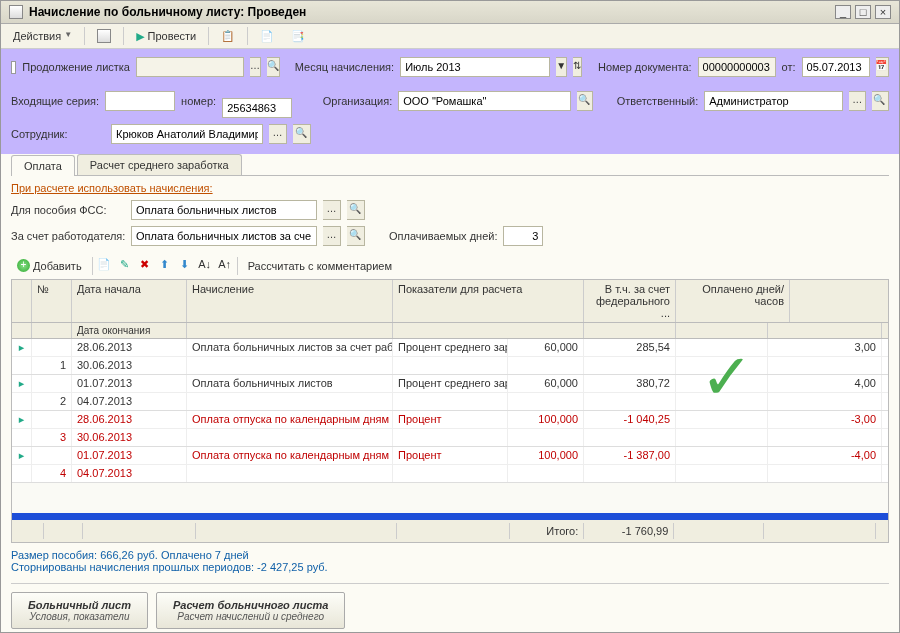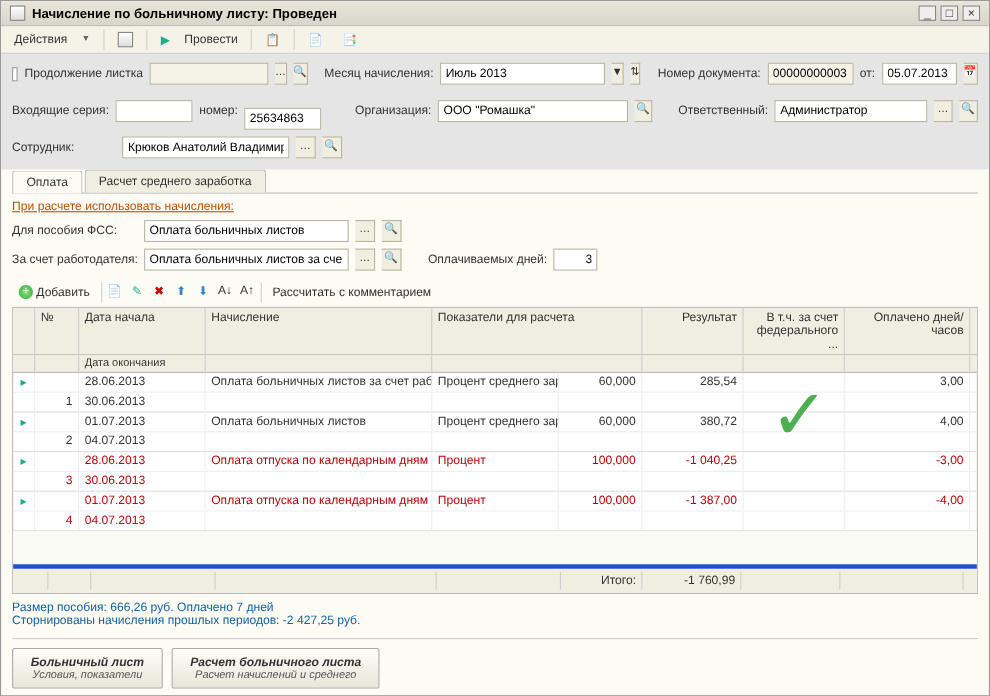--- a/index.html
+++ b/index.html
@@ -3,24 +3,24 @@
 <meta charset="utf-8">
 <style>
 * { box-sizing: border-box; margin: 0; padding: 0; }
 body { font-family: Tahoma, Arial, sans-serif; font-size: 11px; background: #f0efe8; color: #333; }
 .window { width: 900px; height: 633px; background: #fcfbf4; border: 1px solid #999; display: flex; flex-direction: column; }
 .titlebar { background: linear-gradient(#e8e6d8,#d8d6c8); padding: 4px 8px; display: flex; align-items: center; justify-content: space-between; border-bottom: 1px solid #aaa; }
 .titlebar-text { font-weight: bold; color: #000; font-size: 12px; }
 .titlebar-icons { display: flex; gap: 4px; }
 .titlebar-icons div { width: 16px; height: 14px; border: 1px solid #888; background: #eee; text-align: center; line-height: 12px; cursor: pointer; }
 .toolbar { background: #f5f3e8; padding: 3px 6px; display: flex; align-items: center; gap: 6px; border-bottom: 1px solid #ccc; }
-.toolbar-btn { padding: 2px 6px; cursor: pointer; display: flex; gap: 13px; }
+.toolbar-btn { padding: 2px 6px; cursor: pointer; display: flex; gap: 3px; }
 .dropdown-arrow { font-size: 8px; color: #666; }
 .sep { width: 1px; height: 18px; background: #ccc; }
-.form-area { padding: 8px 10px 4px 10px; background: #e5e5e5; }
+.form-area { padding: 8px 10px 4px 10px; background: #c4b5fd; }
 .form-row { display: flex; align-items: center; gap: 6px; margin-bottom: 6px; }
 .label { color: #333; white-space: nowrap; }
 .input { border: 1px solid #b8b6a0; background: #fff; padding: 2px 4px; height: 20px; font-size: 11px; }
 .input-btn { width: 18px; height: 20px; border: 1px solid #b8b6a0; border-left: none; background: #f0eee0; text-align: center; line-height: 16px; cursor: pointer; font-size: 10px; }
 .checkbox { width: 13px; height: 13px; border: 1px solid #999; background: #fff; }
 .tabs { display: flex; border-bottom: 1px solid #bbb; margin: 0 10px; }
 .tab { padding: 4px 12px; border: 1px solid #bbb; border-bottom: none; background: #f0eee0; cursor: pointer; margin-right: 2px; border-radius: 3px 3px 0 0; }
 .tab.active { background: #fcfbf4; position: relative; top: 1px; }
 .tab-content { padding: 6px 10px; flex: 1; display: flex; flex-direction: column; }
 .section-title { color: #c05000; text-decoration: underline; margin-bottom: 6px; cursor: pointer; }
@@ -42,21 +42,21 @@
 .grid-row2.red .td { color: #c00000; }
 .row-icon { width: 20px; text-align: center; }
 .c-num { width: 40px; }
 .c-date { width: 115px; }
 .c-calc { width: 206px; }
 .c-ind { width: 115px; }
 .c-ind-val { width: 76px; text-align: right; }
 .c-res { width: 92px; text-align: right; }
 .c-fed { width: 92px; text-align: right; }
 .c-days { width: 114px; text-align: right; }
-.total-row { display: flex; background: #f0eee0; border-top: 4px solid #1d4ed8; padding: 3px 12px; }
+.total-row { display: flex; background: #f0eee0; border-top: 7px solid #1d4ed8; padding: 3px 12px; }
 .total-row .td { padding: 2px 5px; border-right: 1px solid #ccc; font-size: 11px; }
 .summary { color: #1060a8; margin: 6px 0; font-size: 11px; }
 .panel-btns { display: flex; gap: 8px; margin: 4px 0 8px 0; }
 .panel-btn { border: 1px solid #aaa; background: linear-gradient(#fdfdf8,#e8e6d8); padding: 6px 16px; text-align: center; cursor: pointer; border-radius: 2px; font-style: italic; }
 .panel-btn .main { font-weight: bold; font-size: 11px; }
 .panel-btn .sub { font-size: 10px; color: #555; }
 .status { display: flex; align-items: center; gap: 5px; font-size: 11px; margin-bottom: 4px; }
 .info-icon { width: 14px; height: 14px; border-radius: 50%; background: #5aa5e0; color: #fff; text-align: center; line-height: 14px; font-style: italic; font-size: 10px; }
 .checkmark { position: absolute; left: 700px; top: 340px; font-size: 64px; color: #4caf50; text-shadow: 0 0 8px rgba(255,255,255,0.8); pointer-events: none; z-index: 5; }
 .doc-icon { width:14px; height:14px; display:inline-block; background:linear-gradient(#fff,#ddd); border:1px solid #888; }
@@ -184,21 +184,20 @@
       <span class="toolbar-btn">Рассчитать с комментарием</span>
     </div>
 
     <div class="grid">
       <div class="grid-head">
         <div class="th row-icon"></div>
         <div class="th c-num">№</div>
         <div class="th c-date">Дата начала</div>
         <div class="th c-calc">Начисление</div>
         <div class="th" style="width:191px">Показатели для расчета</div>
-        <div class="th c-res">Результат</div>
         <div class="th c-fed">В т.ч. за счет федерального ...</div>
         <div class="th c-days">Оплачено дней/часов</div>
       </div>
       <div class="grid-head2">
         <div class="th row-icon"></div>
         <div class="th c-num"></div>
         <div class="th c-date">Дата окончания</div>
         <div class="th c-calc"></div>
         <div class="th" style="width:191px"></div>
         <div class="th c-res"></div>

